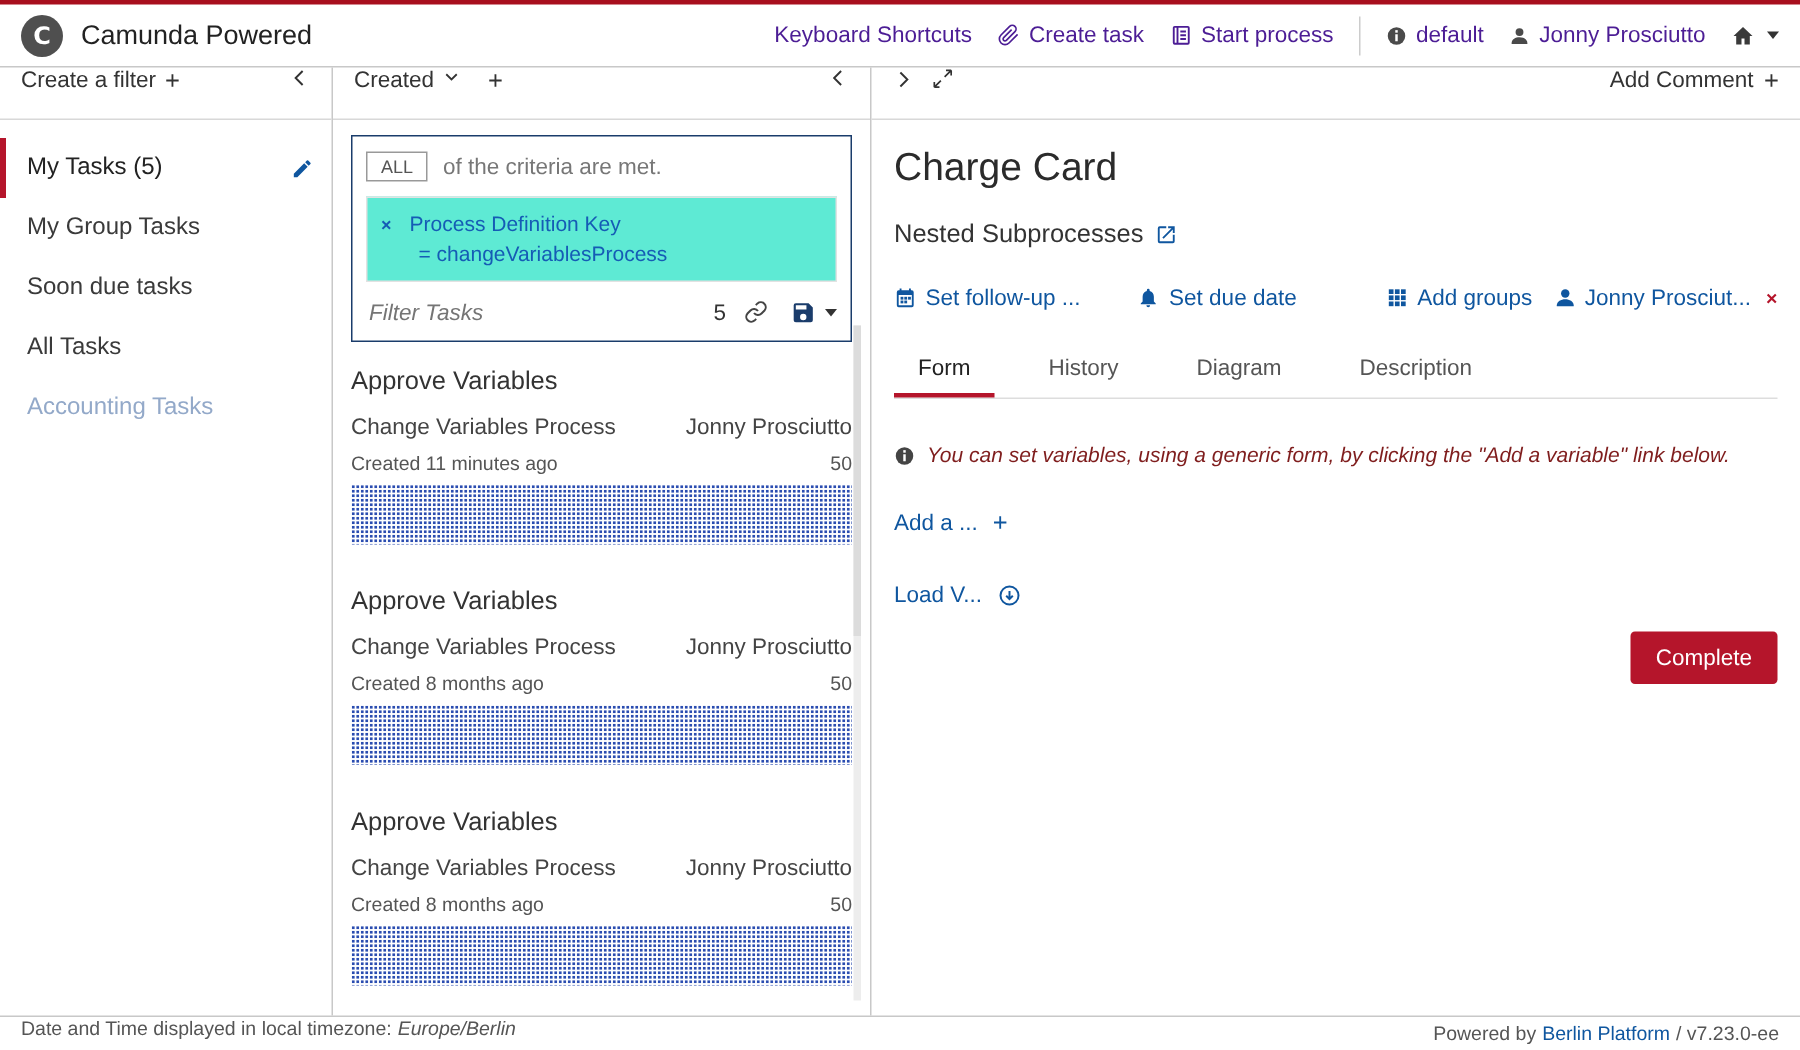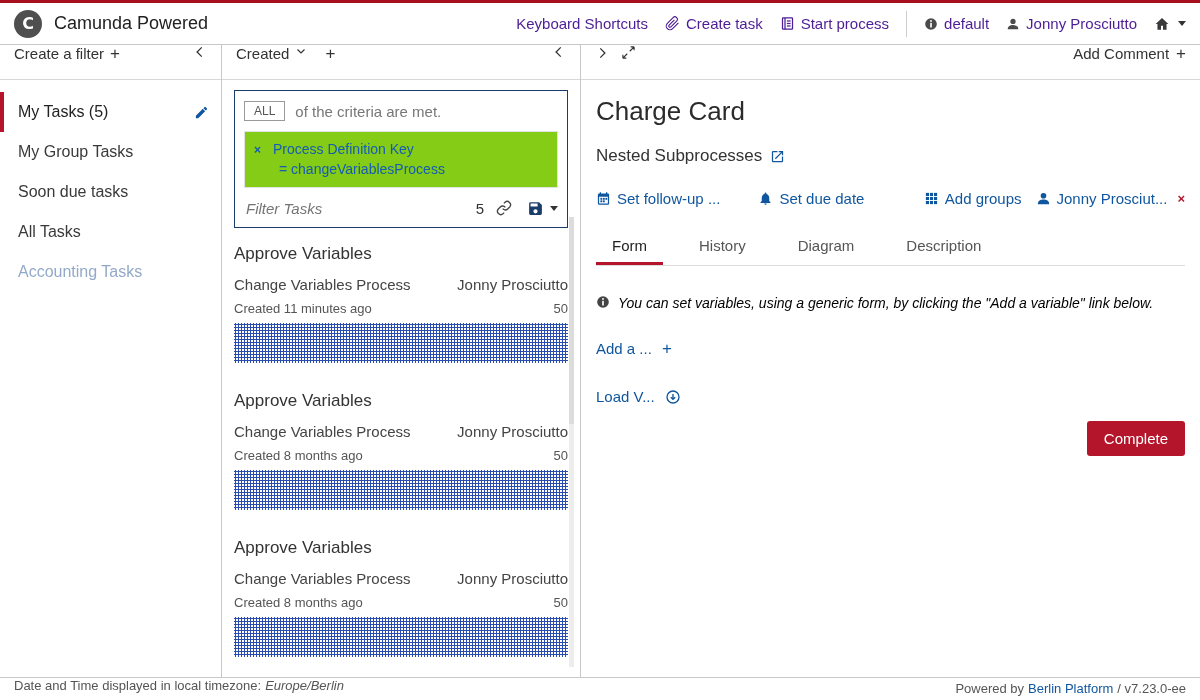--- a/index.html
+++ b/index.html
@@ -39,21 +39,21 @@
                color:#3a3a3a;border-left:4px solid transparent;cursor:pointer}
   .filter-item.active{border-left-color:var(--brand-red,#b5152b);color:#222}
   .filter-item.muted{color:var(--muted-blue,#93a9c9)}
   .edit-icon{margin-left:auto;color:var(--link-blue,#0f569f)}
 
   
   .middle{width:359px;border-right:1px solid #c8c8c8;display:flex;flex-direction:column;position:relative}
   .search-box{margin:10px 12px 6px;border:1px solid var(--navy,#1a3c6b);padding:10px 9px 9px}
   .search-row1{display:flex;align-items:center;gap:10px;font-size:15px;color:#777}
   .all-badge{border:1px solid #999;padding:2px 9px;font-size:12px;color:#555;cursor:pointer}
-  .criteria-chip{background:#84cc16;border:1px solid #e2e2e2;margin-top:10px;padding:7px 9px;
+  .criteria-chip{background:#5eead4;border:1px solid #e2e2e2;margin-top:10px;padding:7px 9px;
                  font-size:14px;color:#155cb5;line-height:1.45}
   .chip-x{font-weight:bold;font-size:12px;margin-right:12px;cursor:pointer}
   .chip-line2{margin-left:25px}
   .search-row3{display:flex;align-items:center;margin-top:11px;font-size:15px}
   .filter-input{border:none;outline:none;flex:1;font-style:italic;color:#999;font-size:15px;
                 font-family:inherit;background:transparent}
   .count{color:#333;margin-right:12px}
   .link-icon{color:#444;margin-right:15px;cursor:pointer}
   .save-wrap{display:flex;align-items:center;gap:4px;color:var(--navy,#1a3c6b);cursor:pointer}
   .save-wrap .caret{border-top-color:#333}
@@ -78,21 +78,21 @@
   .ext-icon{color:var(--link-blue,#0f569f);cursor:pointer}
   .actions-row{display:flex;align-items:center;margin-top:24px;font-size:15px;color:var(--link-blue,#0f569f)}
   .action{display:flex;align-items:center;gap:6px;cursor:pointer;white-space:nowrap}
   .gap38{margin-left:38px}
   .assignee-action{margin-left:14px}
   .remove-x{color:var(--brand-red,#b5152b);font-weight:bold;font-size:13px;margin-left:10px;cursor:pointer}
   .tabs{display:flex;border-bottom:1px solid #ddd;margin-top:21px}
   .tab{padding:9px 16px 8px;margin-right:20px;font-size:15px;color:#555;cursor:pointer;
        border-bottom:3px solid transparent}
   .tab.active{color:#222;border-bottom-color:var(--brand-red,#b5152b)}
-  .info-row{display:flex;align-items:flex-start;gap:8px;margin-top:29px;font-size:14px;font-style:italic;color:#000000}
+  .info-row{display:flex;align-items:flex-end;gap:8px;margin-top:29px;font-size:14px;font-style:italic;color:#7f1d1d}
   .info-row .info-glyph{color:#444}
   .blue-link{display:flex;align-items:center;gap:10px;font-size:15px;color:var(--link-blue,#0f569f);cursor:pointer}
   .add-var{margin-top:29px}
   .load-var{margin-top:31px}
   .btn-row{display:flex;justify-content:flex-end;margin-top:16px}
   .complete-btn{background:var(--brand-red,#b5152b);color:#fff;border:none;border-radius:3px;
                 font-size:15px;font-family:inherit;padding:9px 17px;cursor:pointer}
 
   
   .footer{height:22px;border-top:1px solid #c8c8c8;display:flex;

